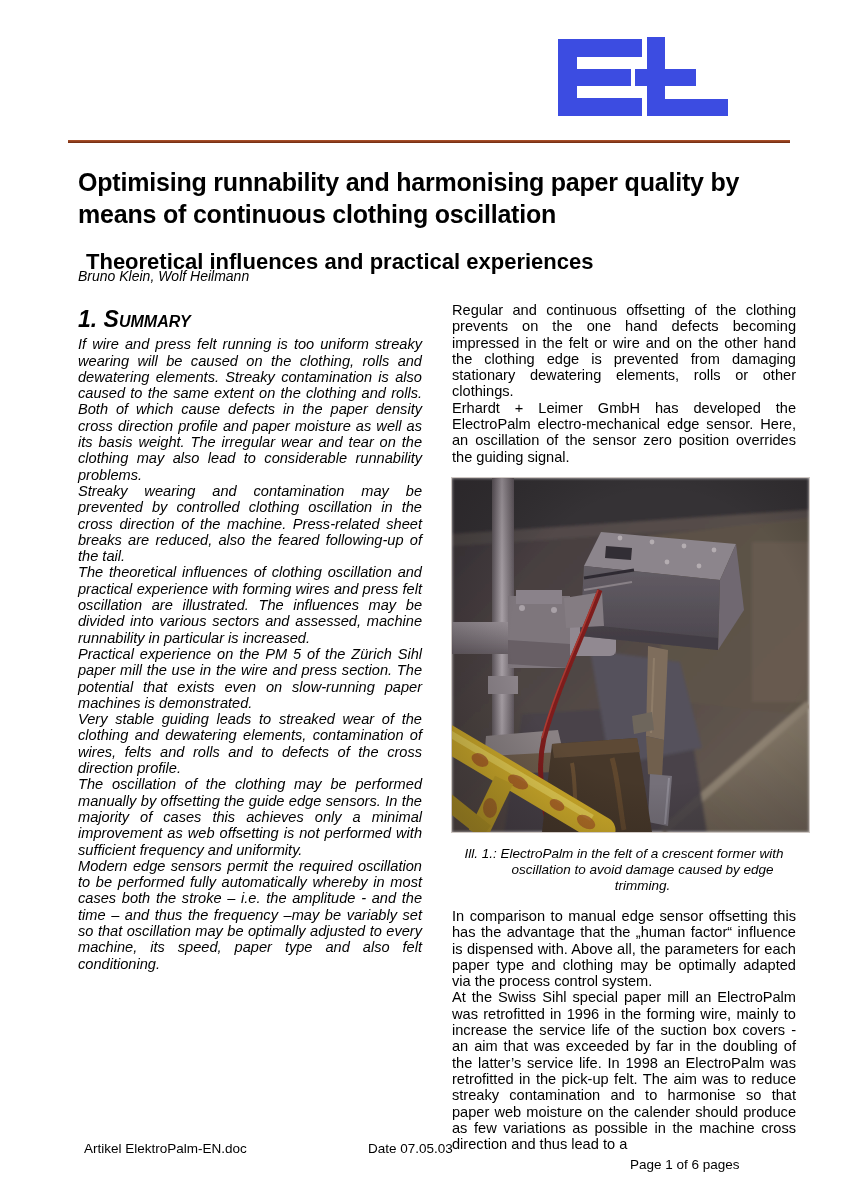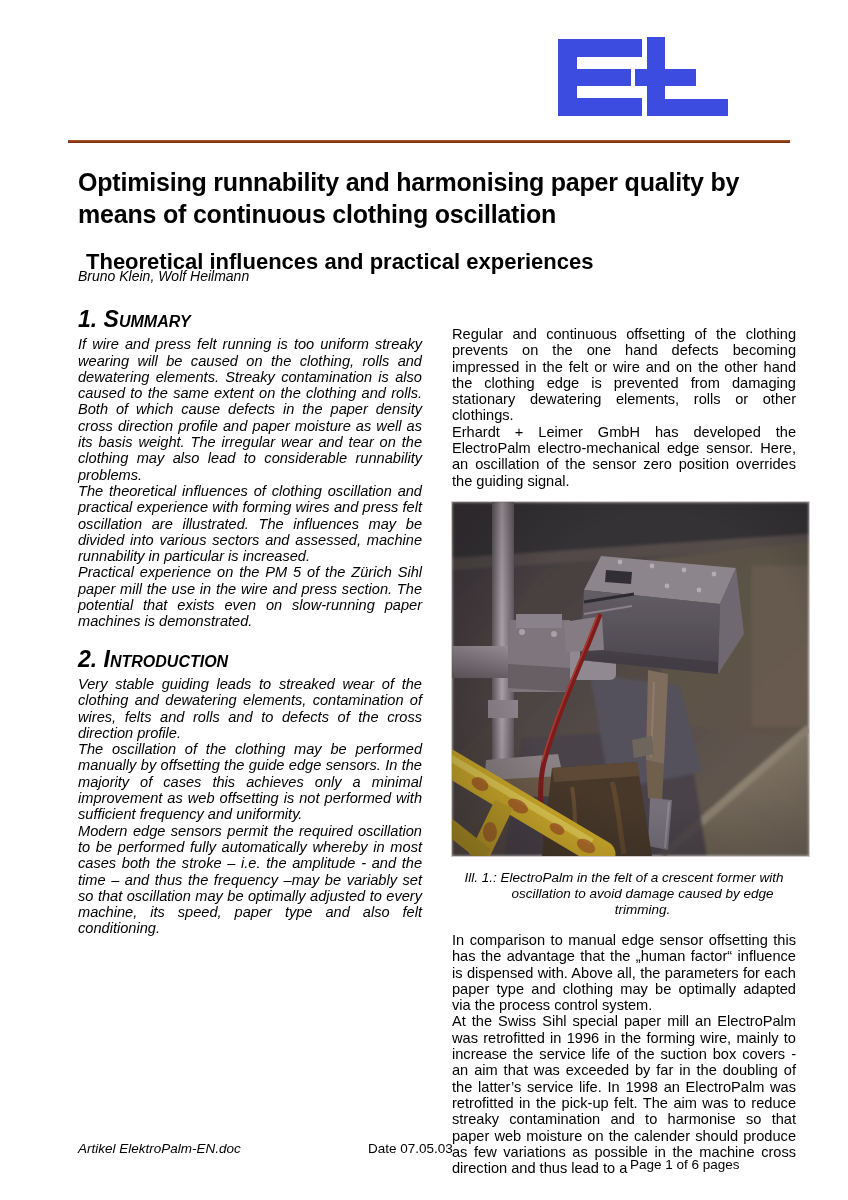--- a/index.html
+++ b/index.html
@@ -8,32 +8,32 @@
   .logo{position:absolute;left:558px;top:37px;width:170px;height:80px;}
   .rule{position:absolute;left:68px;top:140px;width:722px;height:3px;
         background:linear-gradient(#b0542c,#6f2a10);}
   .title{position:absolute;left:78px;top:166px;width:676px;margin:0;
          font-size:25px;line-height:32px;font-weight:bold;letter-spacing:-0.2px;}
   .subtitle{position:absolute;left:78px;top:241px;width:600px;margin:8px;
             font-size:22px;font-weight:bold;}
   .authors{position:absolute;left:78px;top:268px;font-size:14px;font-style:italic;}
   .col{position:absolute;width:344px;font-size:14.6px;line-height:16.3px;text-align:justify;}
   .col-left{left:78px;top:311px;font-style:italic;}
-  .col-right{left:452px;top:302px;margin-top:24px;}
+  .col-right{left:452px;top:302px;}
   .col p{margin:0;}
   h3.sec{margin:0 0 9px 0;font-size:23px;font-weight:bold;letter-spacing:0;}
   h3.sec .sc{font-variant:small-caps;}
   h3.sec2{margin-top:21px;}
   .photo{display:block;width:357px;height:354px;margin:13px 0 0 0;
          box-shadow:0 0 0 1px #cfc8c4;}
   .caption{margin-top:14px;font-style:italic;font-size:13.5px;line-height:16px;
            text-align:center;padding-left:37px;text-indent:-37px;}
   .after-fig{margin-top:14px !important;}
   .footer{position:absolute;left:0;top:1141px;width:848px;font-size:13.5px;}
-  .footer .f-doc{position:absolute;left:78px;top:0;font-style:italic;}
+  .footer .f-doc{position:absolute;left:84px;top:0;}
   .footer .f-date{position:absolute;left:368px;top:0;text-align:center;}
   .footer .f-page{position:absolute;left:630px;top:16px;}
 </style>
 </head>
 <body>
 
 <div class="page">
 
   <svg class="logo" viewBox="0 0 170 80" aria-hidden="true">
     <g fill="#3c4ce1">
@@ -49,24 +49,24 @@
 
   <div class="rule"></div>
 
   <h1 class="title">Optimising runnability and harmonising paper quality by means of continuous clothing oscillation</h1>
   <h2 class="subtitle">Theoretical influences and practical experiences</h2>
   <div class="authors">Bruno Klein, Wolf Heilmann</div>
 
   <div class="col col-left">
     <h3 class="sec"><span>1.</span> <span class="sc">Summary</span></h3>
     <p>If wire and press felt running is too uniform streaky wearing will be caused on the clothing, rolls and dewatering elements. Streaky contamination is also caused to the same extent on the clothing and rolls. Both of which cause defects in the paper density cross direction profile and paper moisture as well as its basis weight. The irregular wear and tear on the clothing may also lead to considerable runnability problems.</p>
+    <p>Streaky wearing and contamination may be prevented by controlled clothing oscillation in the cross direction of the machine. Press-related sheet breaks are reduced, also the feared following-up of the tail.</p>
     <p>The theoretical influences of clothing oscillation and practical experience with forming wires and press felt oscillation are illustrated. The influences may be divided into various sectors and assessed, machine runnability in particular is increased.</p>
     <p>Practical experience on the PM 5 of the Zürich Sihl paper mill the use in the wire and press section. The potential that exists even on slow-running paper machines is demonstrated.</p>
 
-    <h3 class="sec sec2"><span>2.</span> <span class="sc">Introduction</span></h3>
     <p>Very stable guiding leads to streaked wear of the clothing and dewatering elements, contamination of wires, felts and rolls and to defects of the cross direction profile.</p>
     <p>The oscillation of the clothing may be performed manually by offsetting the guide edge sensors. In the majority of cases this achieves only a minimal improvement as web offsetting is not performed with sufficient frequency and uniformity.</p>
     <p>Modern edge sensors permit the required oscillation to be performed fully automatically whereby in most cases both the stroke – i.e. the amplitude - and the time – and thus the frequency –may be variably set so that oscillation may be optimally adjusted to every machine, its speed, paper type and also felt conditioning.</p>
   </div>
 
   <div class="col col-right">
     <p>Regular and continuous offsetting of the clothing prevents on the one hand defects becoming impressed in the felt or wire and on the other hand the clothing edge is prevented from damaging stationary dewatering elements, rolls or other clothings.</p>
     <p>Erhardt + Leimer GmbH has developed the ElectroPalm electro-mechanical edge sensor. Here, an oscillation of the sensor zero position overrides the guiding signal.</p>
 
     <svg class="photo" viewBox="0 0 357 354" preserveAspectRatio="none" aria-hidden="true">

